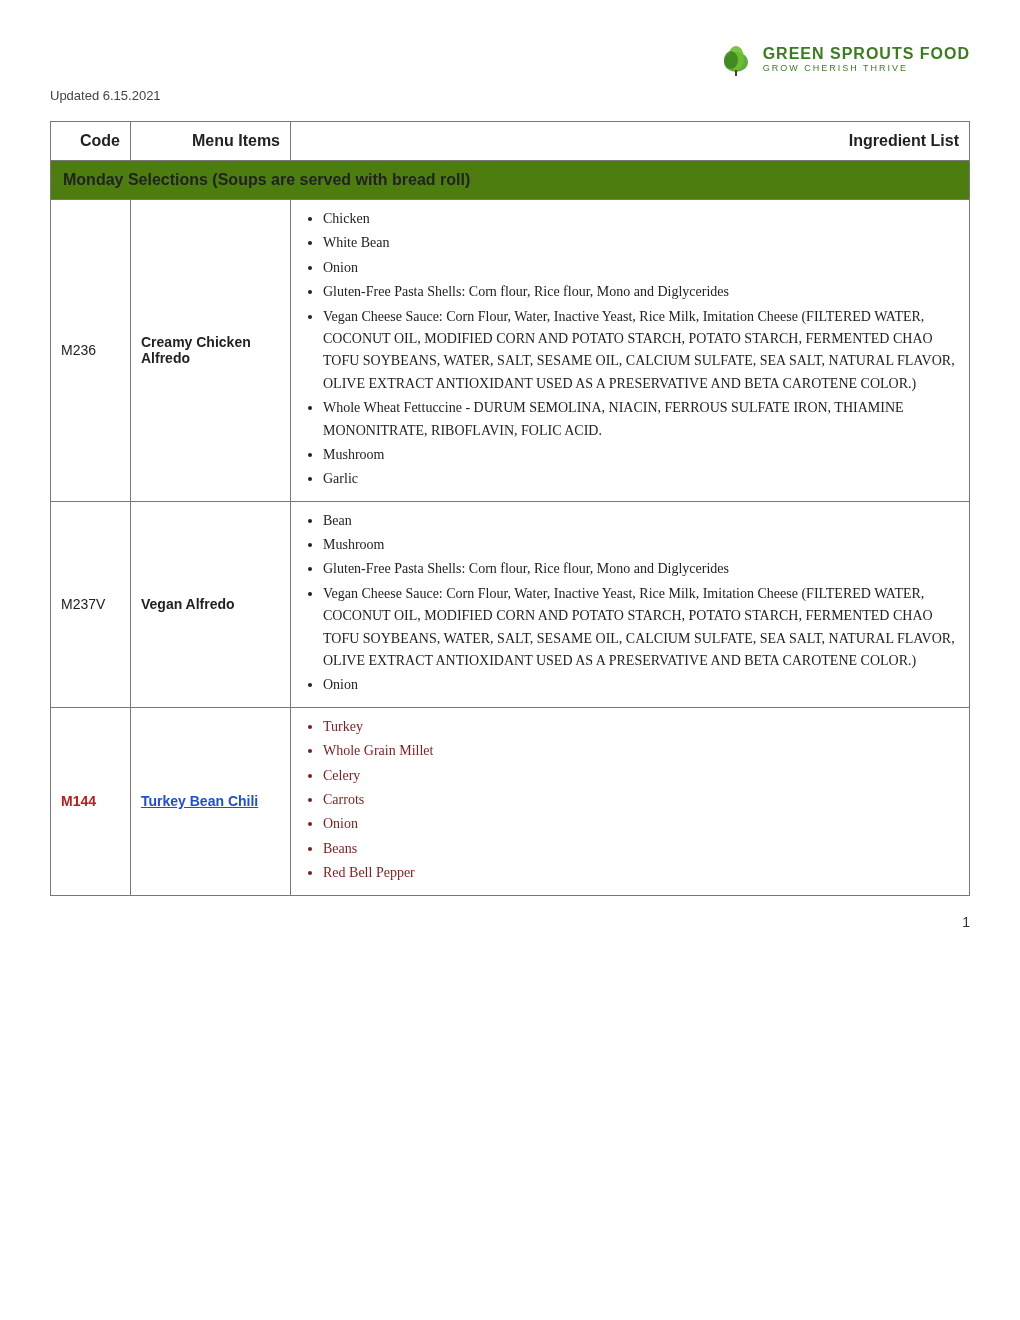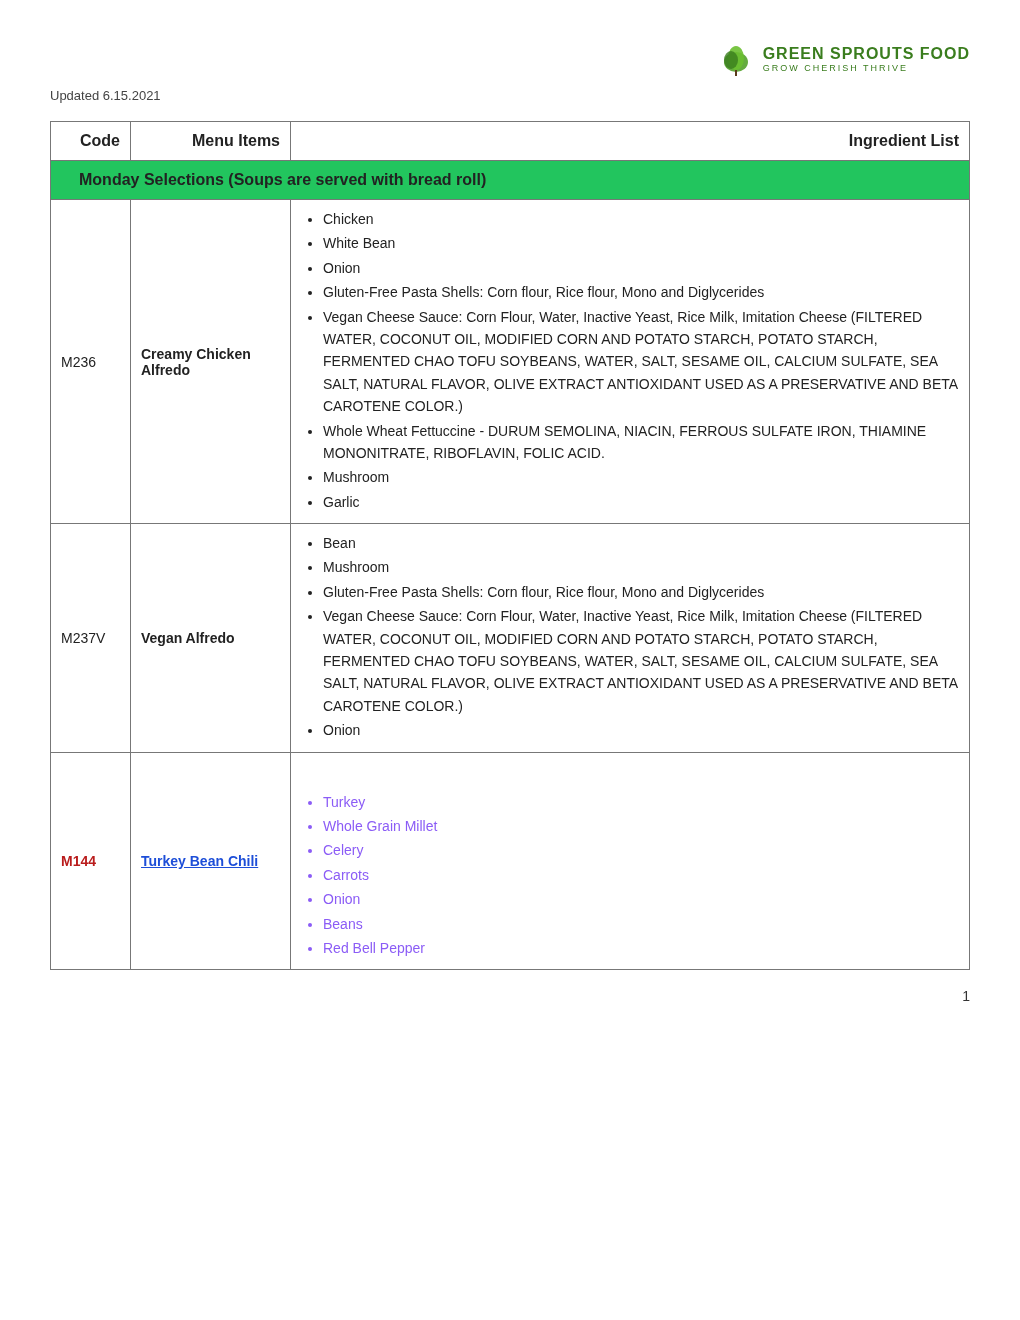--- a/index.html
+++ b/index.html
@@ -65,48 +65,48 @@
       font-size: 16px;
       font-weight: bold;
       text-align: right;
       background: #fff;
       padding: 10px;
     }
     th:first-child { width: 80px; }
     th:nth-child(2) { width: 160px; }
     th:nth-child(3) { width: auto; }
     .section-header td {
-      background: #22c55e;
+      background: #4d7c0f;
       font-weight: bold;
       font-size: 16px;
       text-align: left;
-      padding: 10px 28px;
+      padding: 10px 12px;
     }
     .code-cell {
       font-weight: normal;
       vertical-align: middle;
       font-size: 14px;
     }
     .menu-cell {
       font-weight: bold;
       vertical-align: middle;
       font-size: 14px;
     }
     .ingredient-list {
       list-style: disc;
       padding-left: 22px;
       font-size: 14px;
       line-height: 1.6;
     }
     .ingredient-list li {
       margin-bottom: 2px;
+      font-family: Liberation Serif, serif;
     }
     .green-text {
-      color: #8b5cf6;
-      margin-top: 30px;
+      color: #7f1d1d;
     }
     .green-code {
       color: #b91c1c;
       font-weight: bold;
     }
     .green-menu {
       color: #1d4ed8;
       font-weight: bold;
       text-decoration: underline;
     }

